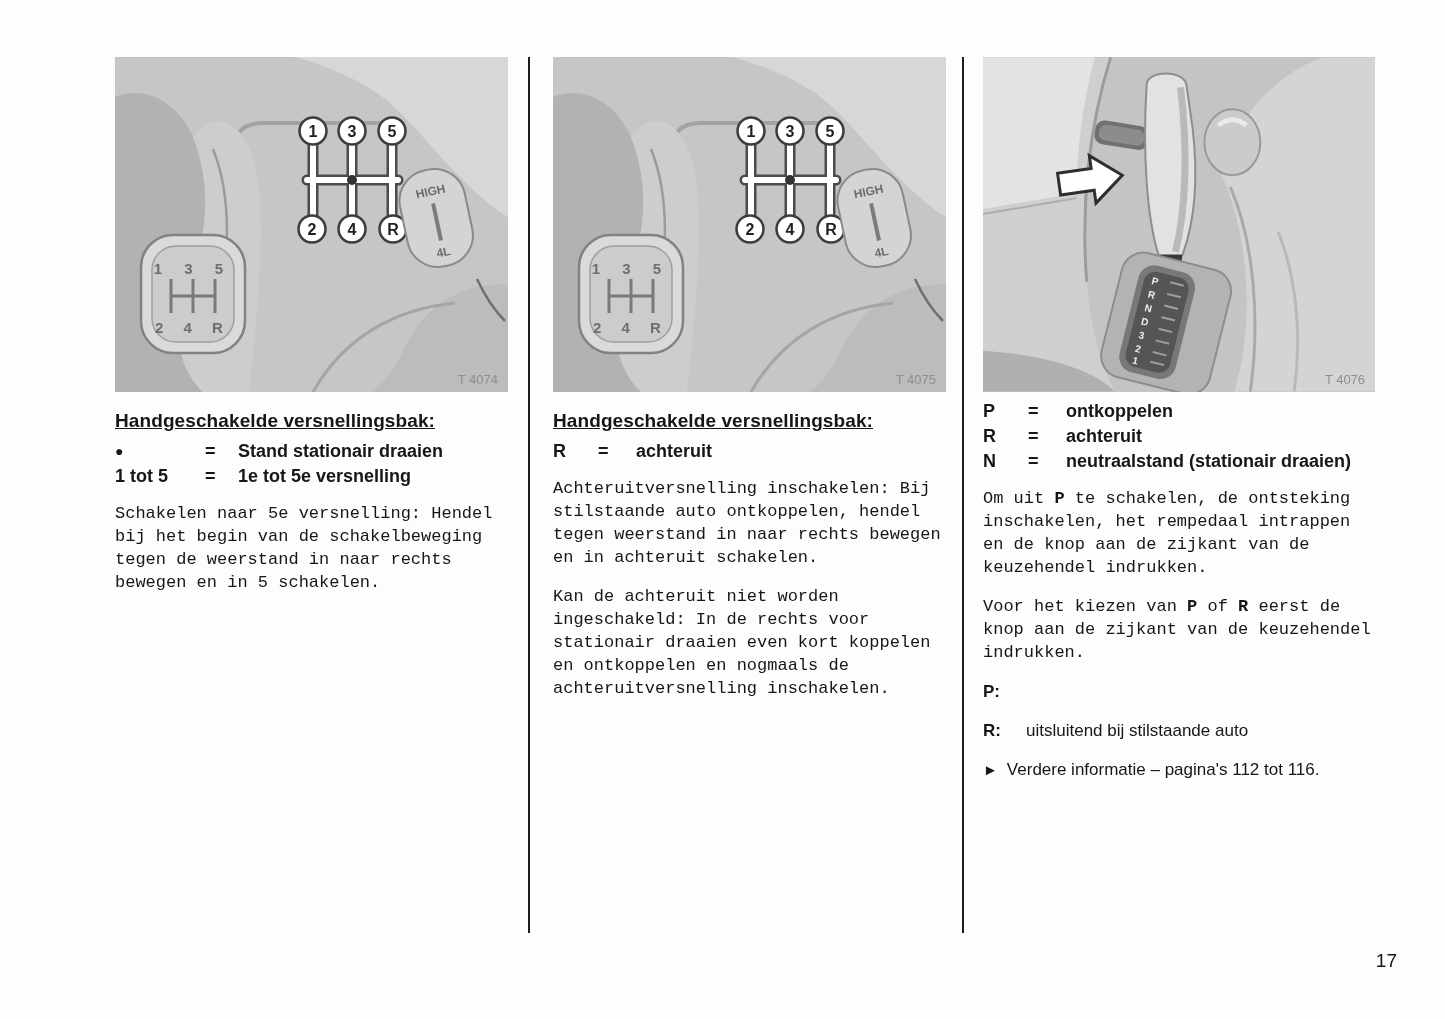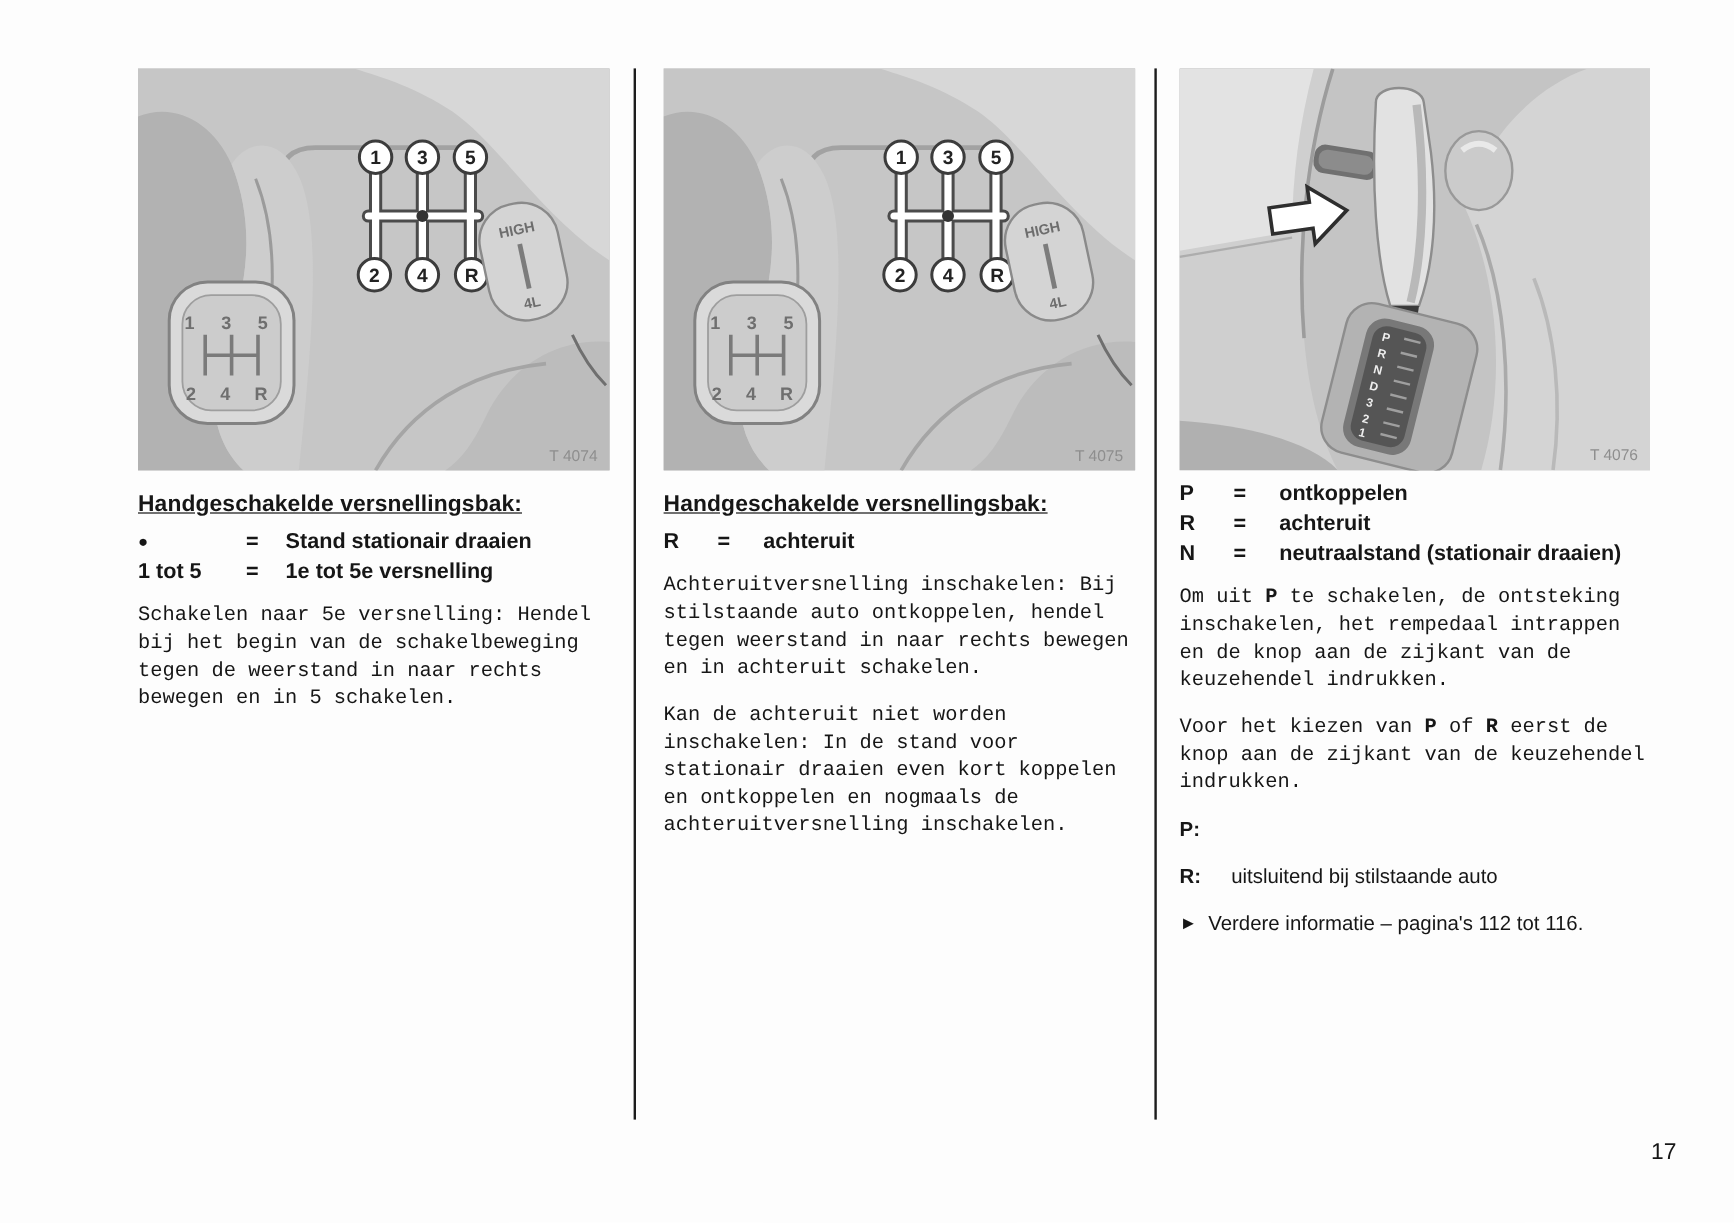--- a/index.html
+++ b/index.html
@@ -194,21 +194,21 @@
 
       <h2 class="heading">Handgeschakelde versnellingsbak:</h2>
       <div class="defs">
         <div class="defrow narrow">
           <span class="term">R</span>
           <span>=</span>
           <span>achteruit</span>
         </div>
       </div>
       <p class="body">Achteruitversnelling inschakelen: Bij stilstaande auto ontkoppelen, hendel tegen weerstand in naar rechts bewegen en in achteruit schakelen.</p>
-      <p class="body">Kan de achteruit niet worden inschakelen: In de stand voor stationair draaien even kort koppelen en ontkoppelen en nogmaals de achteruitversnelling inschakelen.</p>
+      <p class="body">Kan de achteruit niet worden ingeschakeld: In de rechts voor stationair draaien even kort koppelen en ontkoppelen en nogmaals de achteruitversnelling inschakelen.</p>
     </section>
 
     <div class="vd vd2"></div>
 
     <section class="col last">
       <svg class="figure" viewBox="0 0 393 335" role="img">
         <rect width="393" height="335" fill="#c4c4c4"></rect>
         <path d="M393,0 V335 H252 C272,268 268,180 238,115 C255,55 300,14 340,0 Z" fill="#d4d4d4"></path>
         <path d="M268,335 C278,265 272,185 248,130" stroke="#aaaaaa" stroke-width="3" fill="none"></path>
         <path d="M312,335 C320,278 314,220 296,175" stroke="#b9b9b9" stroke-width="3" fill="none"></path>

